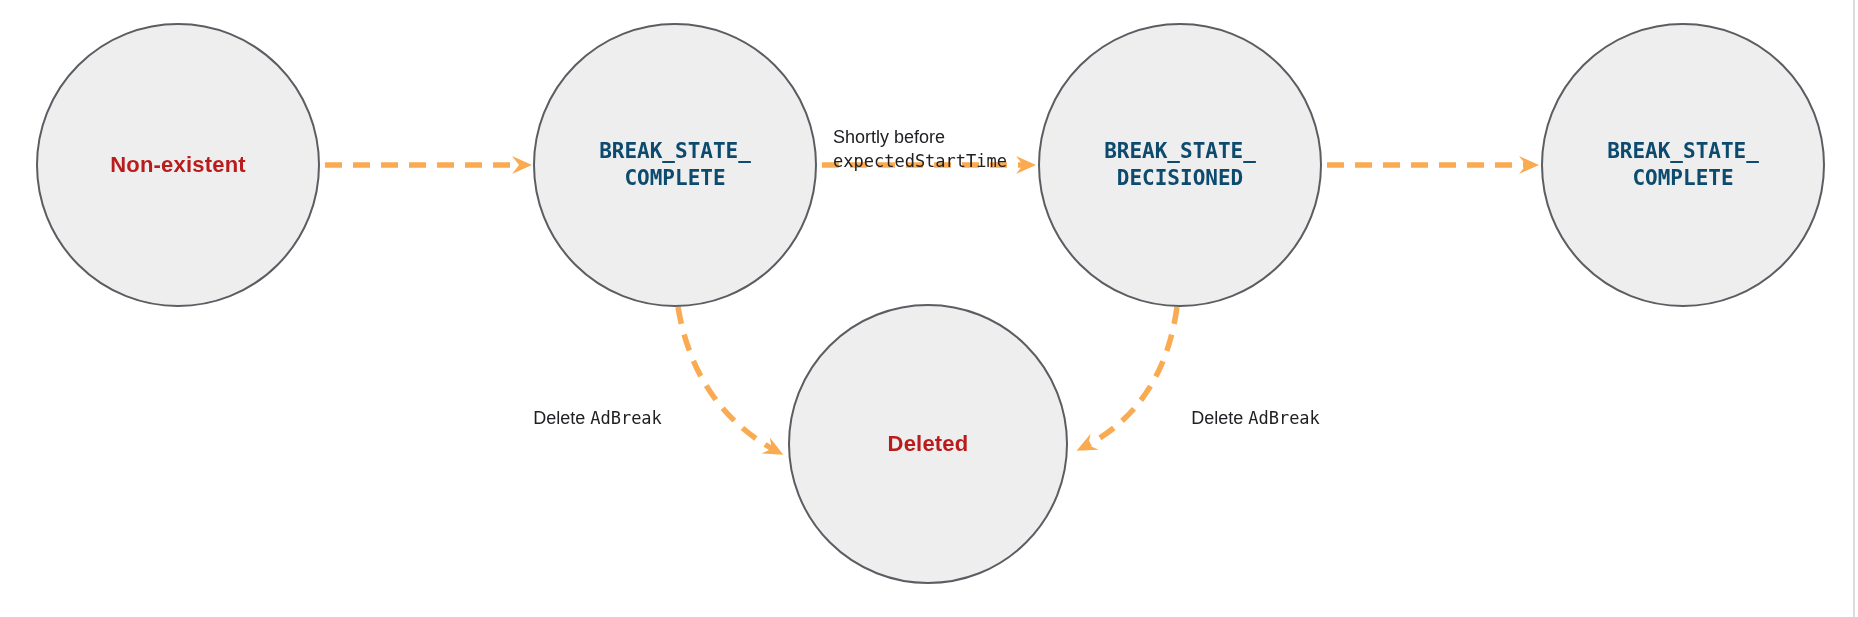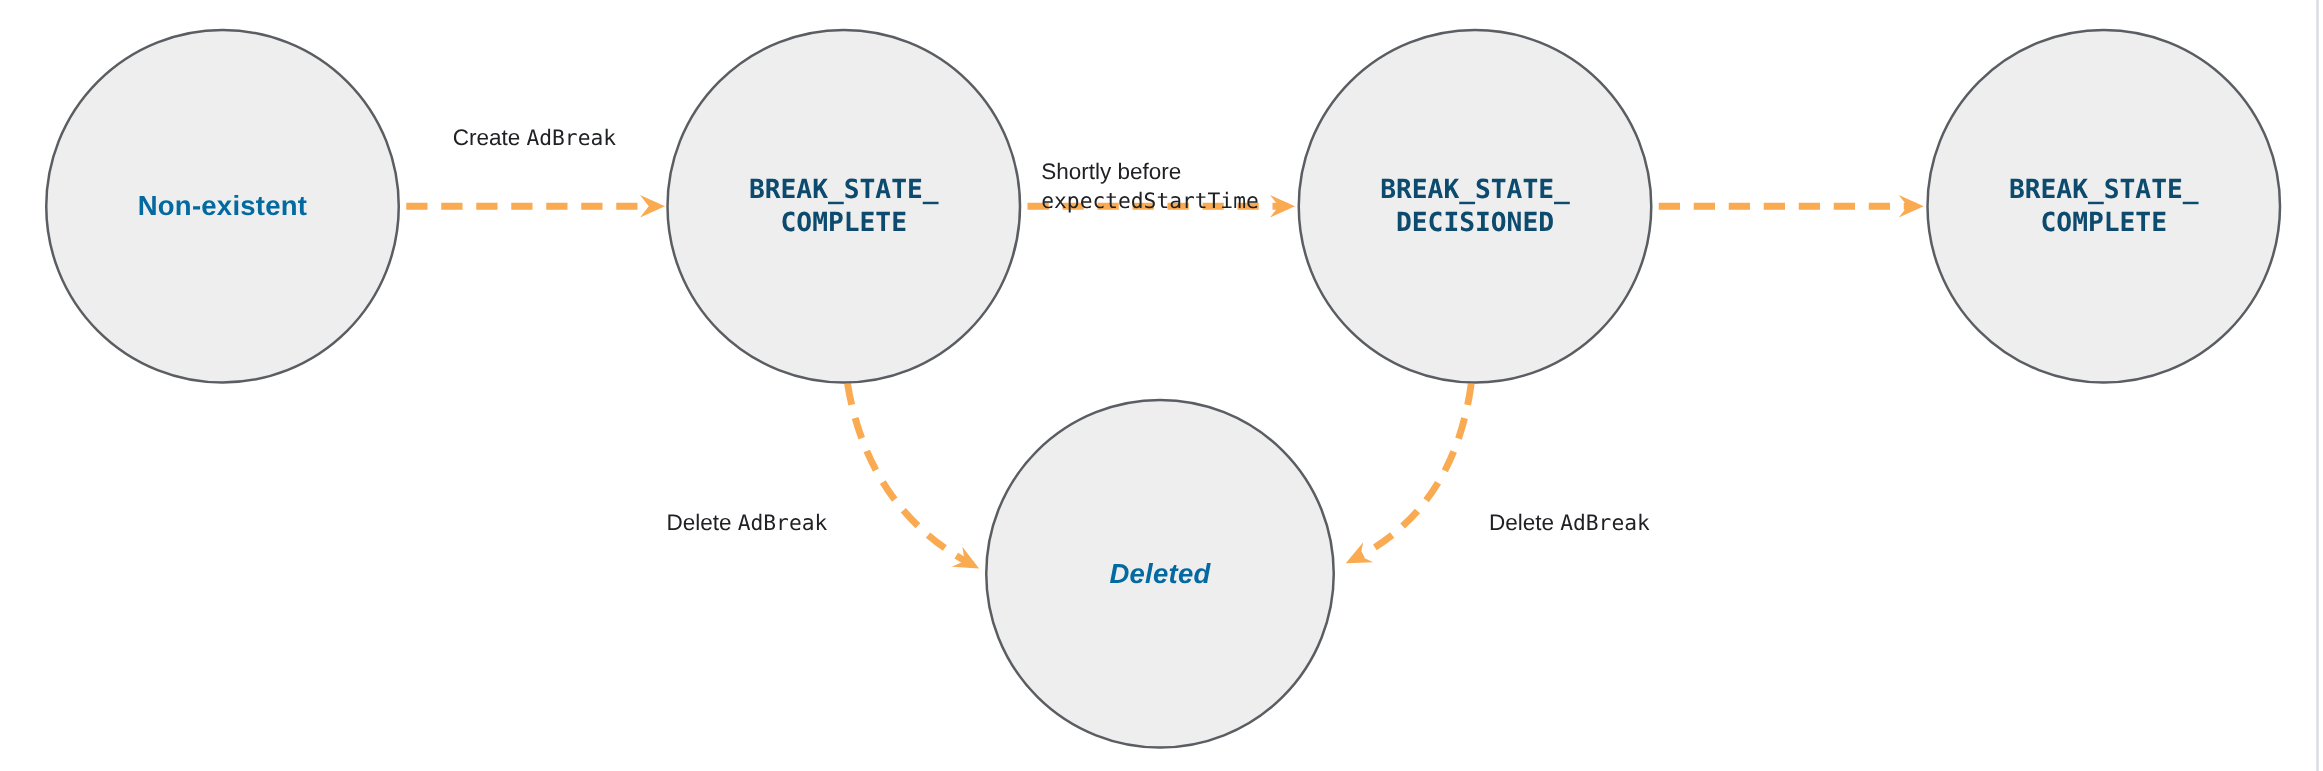--- a/index.html
+++ b/index.html
@@ -21,21 +21,21 @@
     display:flex;
     flex-direction:column;
     align-items:center;
     justify-content:center;
     text-align:center;
   }
   .node-label-sans{
     font-weight:bold;
     font-size:22px;
     letter-spacing:0.2px;
-    color:#0369a1;
+    color:#b91c1c;
   }
   .node-label-mono{
     font-family:"DejaVu Sans Mono", monospace;
     font-weight:bold;
     font-size:21px;
     line-height:27px;
     color:#0c4a6e;
     white-space:nowrap;
   }
   .edge-label{
@@ -88,28 +88,24 @@
   <div class="state-node" style="left:1038px;top:23px;width:284px;height:284px;">
     <span class="node-label-mono">BREAK_STATE_</span>
     <span class="node-label-mono">DECISIONED</span>
   </div>
 
   <div class="state-node" style="left:1541px;top:23px;width:284px;height:284px;">
     <span class="node-label-mono">BREAK_STATE_</span>
     <span class="node-label-mono">COMPLETE</span>
   </div>
 
-  <div class="state-node" style="left:788px;top:319px;width:280px;height:280px;font-style:italic;">
+  <div class="state-node" style="left:788px;top:304px;width:280px;height:280px;">
     <span class="node-label-sans">Deleted</span>
   </div>
 
-  <div class="edge-label centered" style="left:330px;top:98px;width:195px;">
-    <span>Create</span>
-    <span class="mono">AdBreak</span>
-  </div>
 
   <div class="edge-label" style="left:833px;top:86px;margin-top:39px;">
     <div>Shortly before</div>
     <div class="mono">expectedStartTime</div>
   </div>
 
 
   <div class="edge-label centered" style="left:500px;top:406px;width:195px;">
     <span>Delete</span>
     <span class="mono">AdBreak</span>

